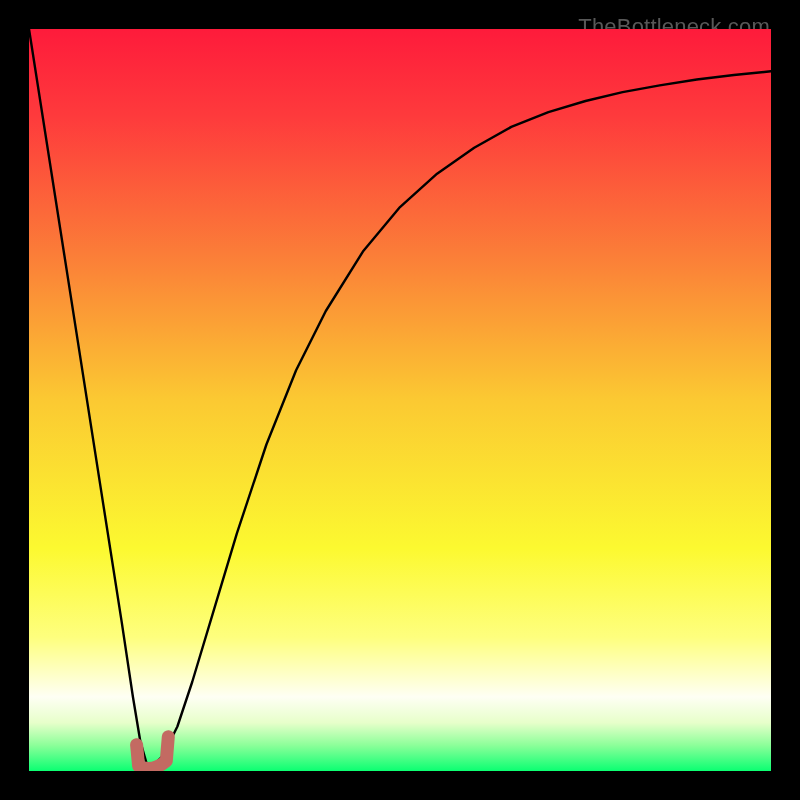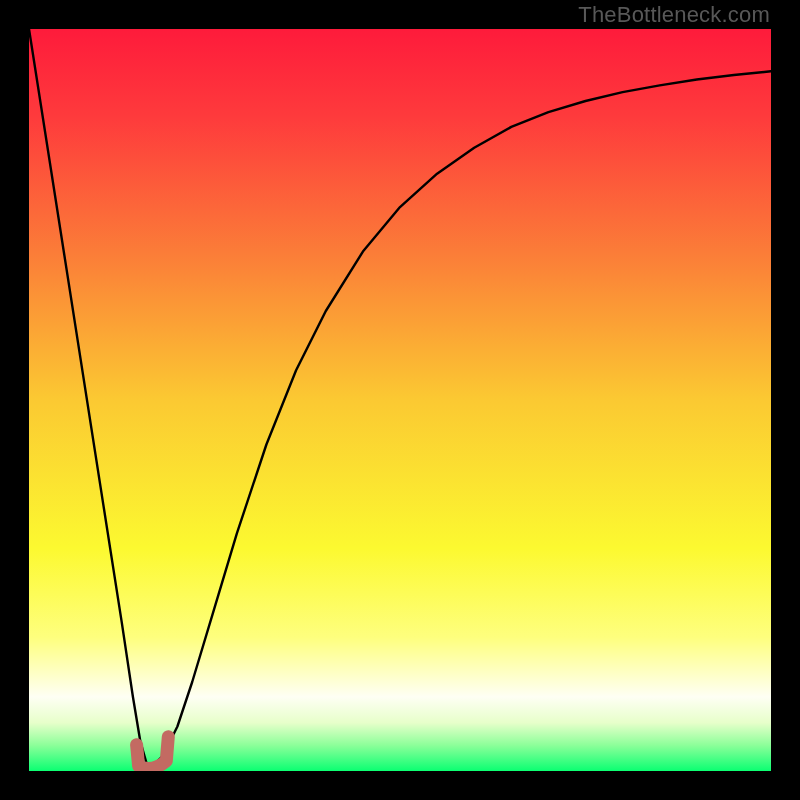--- a/index.html
+++ b/index.html
@@ -28,21 +28,21 @@
   }
   .curve-svg {
     position: absolute;
     left: 0;
     top: 0;
     width: 742px;
     height: 742px;
   }
   .watermark {
     position: absolute;
-    top: 2px;
+    top: 14px;
     right: 30px;
     color: #585858;
     font-size: 22px;
     font-weight: 400;
     letter-spacing: 0.2px;
   }
 </style>
 </head>
 <body>
 

